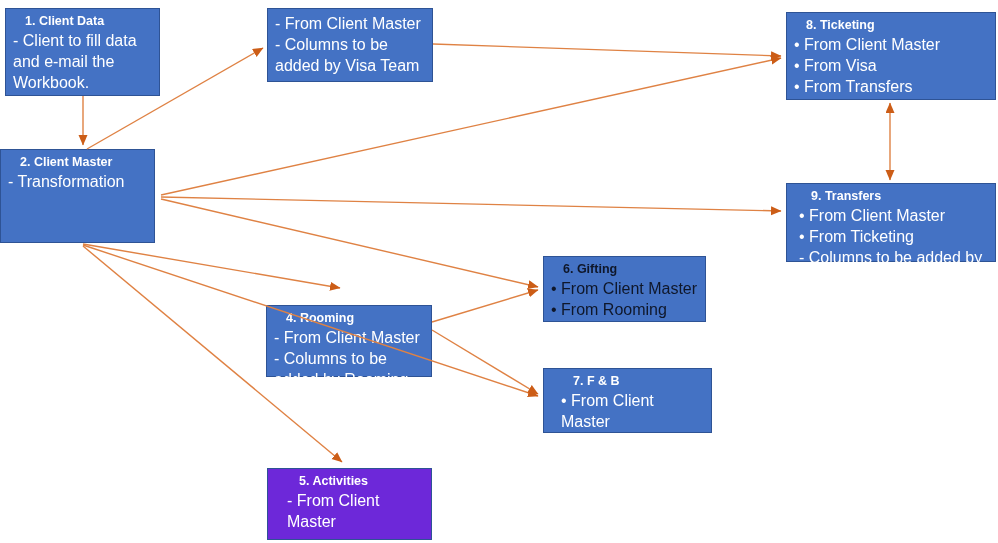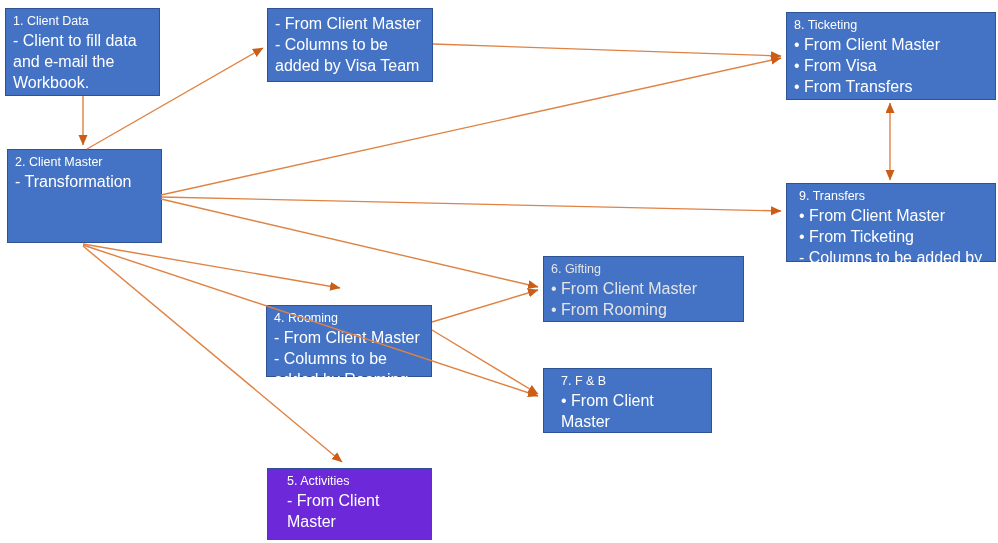--- a/index.html
+++ b/index.html
@@ -12,25 +12,26 @@
   }
   .node{
     position:absolute;
     background:#4472C4;
     border:1.6px solid #2E5395;
     color:#ffffff;
     box-sizing:border-box;
     padding:4px 7px 4px 7px;
   }
   .node-title{
-    font-weight:normal;
+    font-weight:bold;
     font-size:12.5px;
     line-height:1.3;
     margin-bottom:1px;
     display:block;
+    margin-left:12px;
   }
   .node-body{
     font-size:16px;
     line-height:1.32;
     white-space:pre-line;
   }
   #connector-layer{
     position:absolute;
     left:0;top:0;
     width:998px;height:543px;
@@ -42,42 +43,42 @@
 </head>
 <body>
 
 <div id="canvas">
 
   <div class="node" style="left: 5px; top: 8px; width: 155px; height: 88px; background: rgb(68, 114, 196); border-color: rgb(46, 83, 149); color: rgb(255, 255, 255);">
     <span class="node-title">1. Client Data</span>
     <div class="node-body">- Client to fill data and e-mail the Workbook.</div>
   </div>
 
-  <div class="node" style="left: 7px; top: 149px; width: 155px; height: 94px; background: rgb(68, 114, 196); border-color: rgb(46, 83, 149); color: rgb(255, 255, 255);">
+  <div class="node" style="left: 0; top: 149px; width: 155px; height: 94px; background: rgb(68, 114, 196); border-color: rgb(46, 83, 149); color: rgb(255, 255, 255);">
     <span class="node-title">2. Client Master</span>
     <div class="node-body">- Transformation</div>
   </div>
 
   <div class="node" style="left: 267px; top: 8px; width: 166px; height: 74px; background: rgb(68, 114, 196); border-color: rgb(46, 83, 149); color: rgb(255, 255, 255);">
     <div class="node-body">- From Client Master
 - Columns to be added by Visa Team</div>
   </div>
 
   <div class="node" style="left: 266px; top: 305px; width: 166px; height: 72px; background: rgb(68, 114, 196); border-color: rgb(46, 83, 149); color: rgb(255, 255, 255);">
     <span class="node-title">4. Rooming</span>
     <div class="node-body">- From Client Master
 - Columns to be added by Rooming Team</div>
   </div>
 
   <div class="node" style="left: 267px; top: 468px; width: 165px; height: 72px; background: #6d28d9; border-color: rgb(46, 83, 149); color: rgb(255, 255, 255); padding-left: 19px;">
     <span class="node-title">5. Activities</span>
     <div class="node-body">- From Client Master</div>
   </div>
 
-  <div class="node" style="left: 543px; top: 256px; width: 201px; height: 66px; background: rgb(68, 114, 196); border-color: rgb(46, 83, 149); color: #e5e5e5;">
+  <div class="node" style="left: 543px; top: 256px; width: 163px; height: 66px; background: rgb(68, 114, 196); border-color: rgb(46, 83, 149); color: #0f172a;">
     <span class="node-title">6. Gifting</span>
     <div class="node-body">• From Client Master
 • From Rooming</div>
   </div>
 
   <div class="node" style="left: 543px; top: 368px; width: 169px; height: 65px; background: rgb(68, 114, 196); border-color: rgb(46, 83, 149); color: rgb(255, 255, 255); padding-left: 17px;">
     <span class="node-title">7. F &amp; B</span>
     <div class="node-body">• From Client Master
 • From Rooming</div>
   </div>

